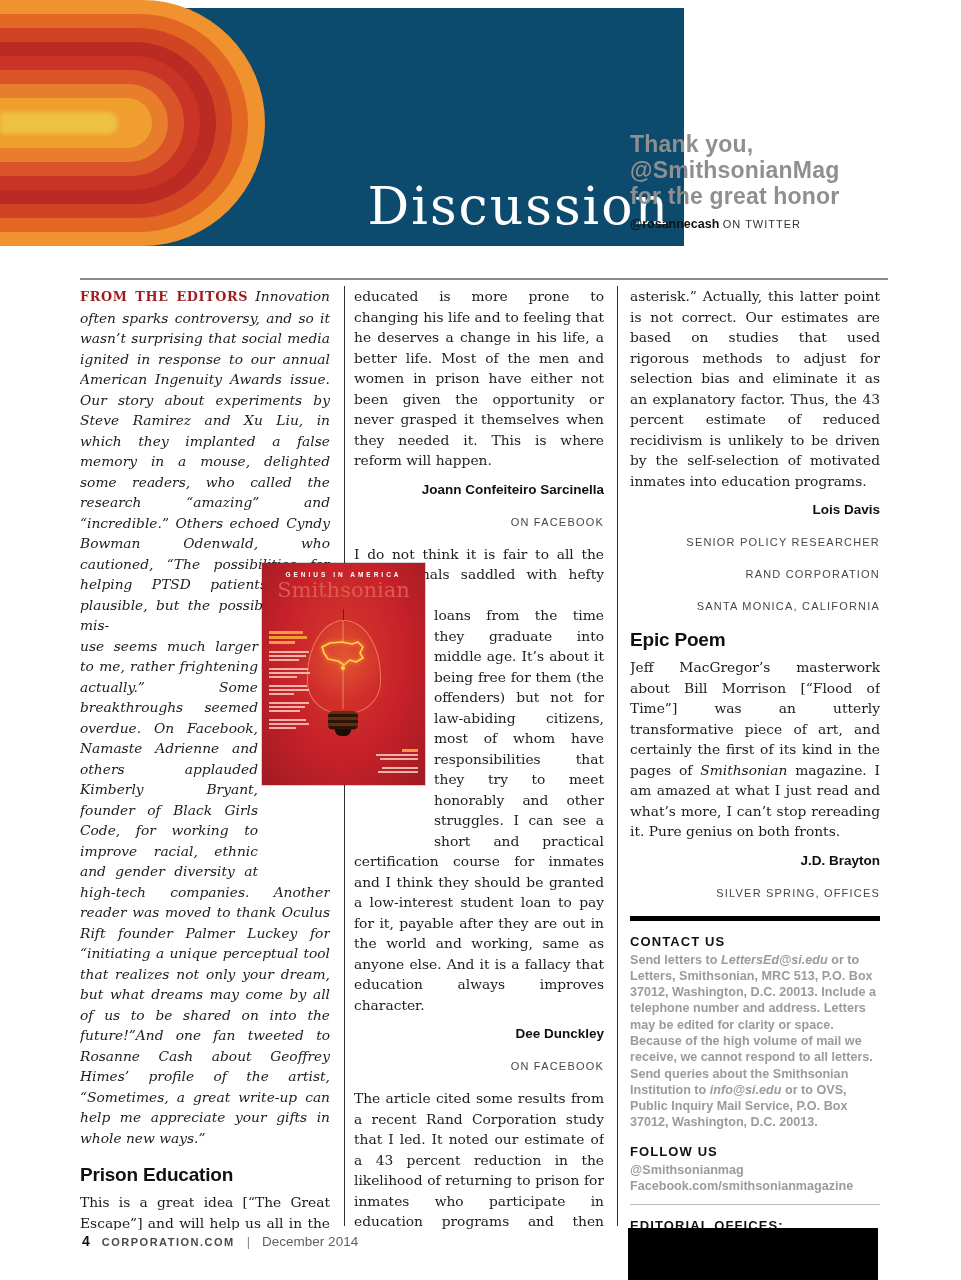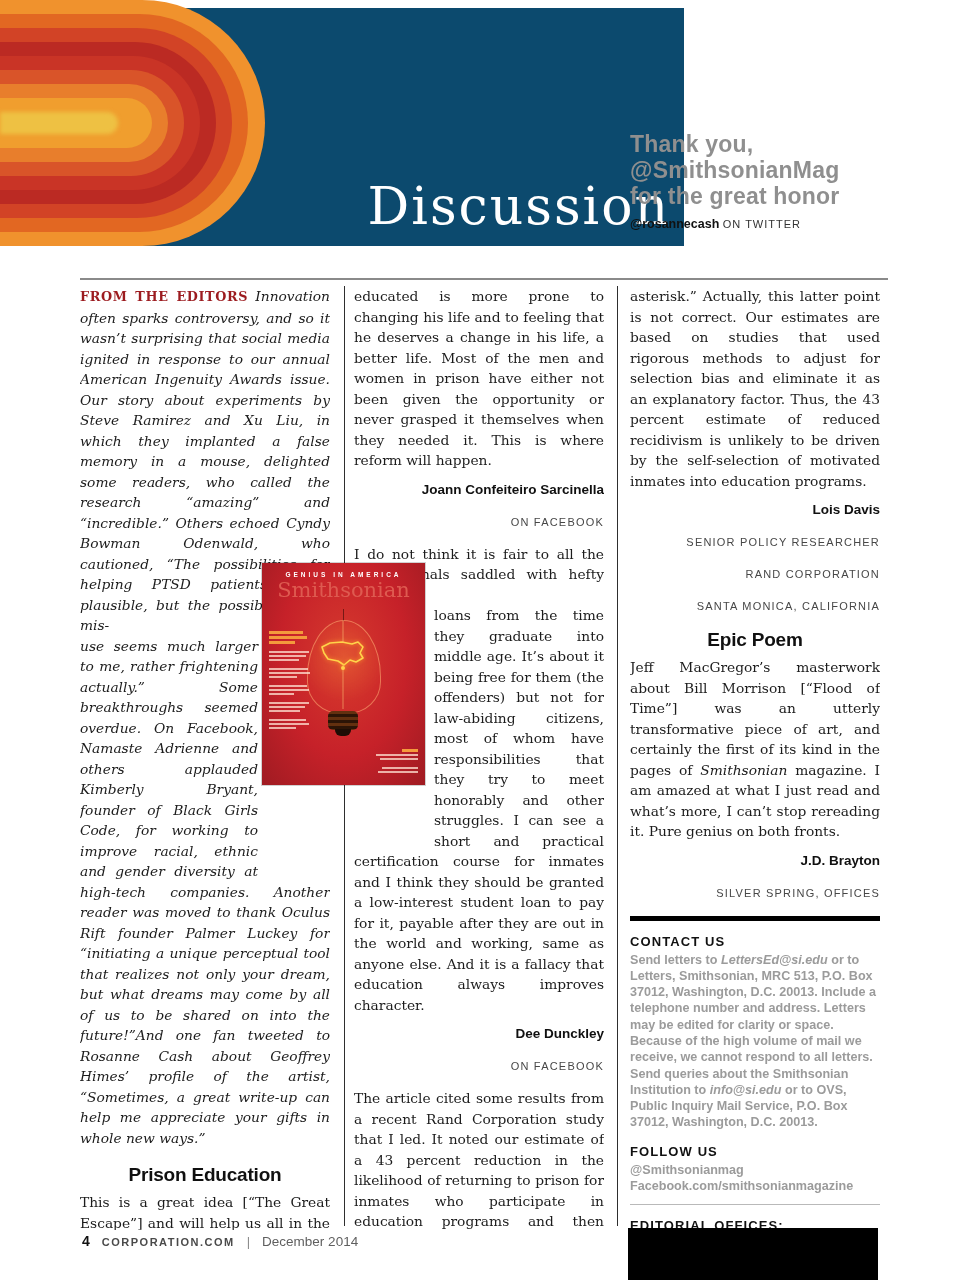--- a/index.html
+++ b/index.html
@@ -36,21 +36,21 @@
   .col{position:absolute;top:8px;width:250px;height:944px;overflow:hidden;}
   .c1{left:0;} .c2{left:274px;} .c3{left:550px;}
 
   .body{font-family:"DejaVu Serif",serif;font-size:13.8px;line-height:20.5px;
         color:#1c1c1c;text-align:justify;}
   .ital{font-style:italic;}
   .lead-label{font-weight:bold;font-style:normal;font-size:12.8px;letter-spacing:.6px;color:#9c1b1f;}
   .spR{float:right;width:72px;height:226px;}
   .spL{float:left;width:80px;height:228px;}
   .sec-h{font-family:"Liberation Sans",sans-serif;font-weight:bold;font-size:19px;
-         color:#101010;margin:16px 0 6px;letter-spacing:-.2px;text-align:center;}
+         color:#101010;margin:16px 0 6px;letter-spacing:-.2px;}
   .att{text-align:right;margin:11px 0 15px;}
   .att-name{font-weight:bold;font-size:13.5px;color:#101010;font-family:"Liberation Sans",sans-serif;}
   .att-src{font-size:11px;letter-spacing:1.2px;color:#474747;margin-top:18px;line-height:14px;
            font-family:"Liberation Sans",sans-serif;}
 
   
   .cbox{margin-top:16px;}
   .cbar{height:5px;background:#000;margin-bottom:8px;}
   .chead{font-family:Liberation Sans, sans-serif;font-weight:bold;font-size:13px;
          letter-spacing:1.1px;color:#111;margin:13px 0 3px;}

